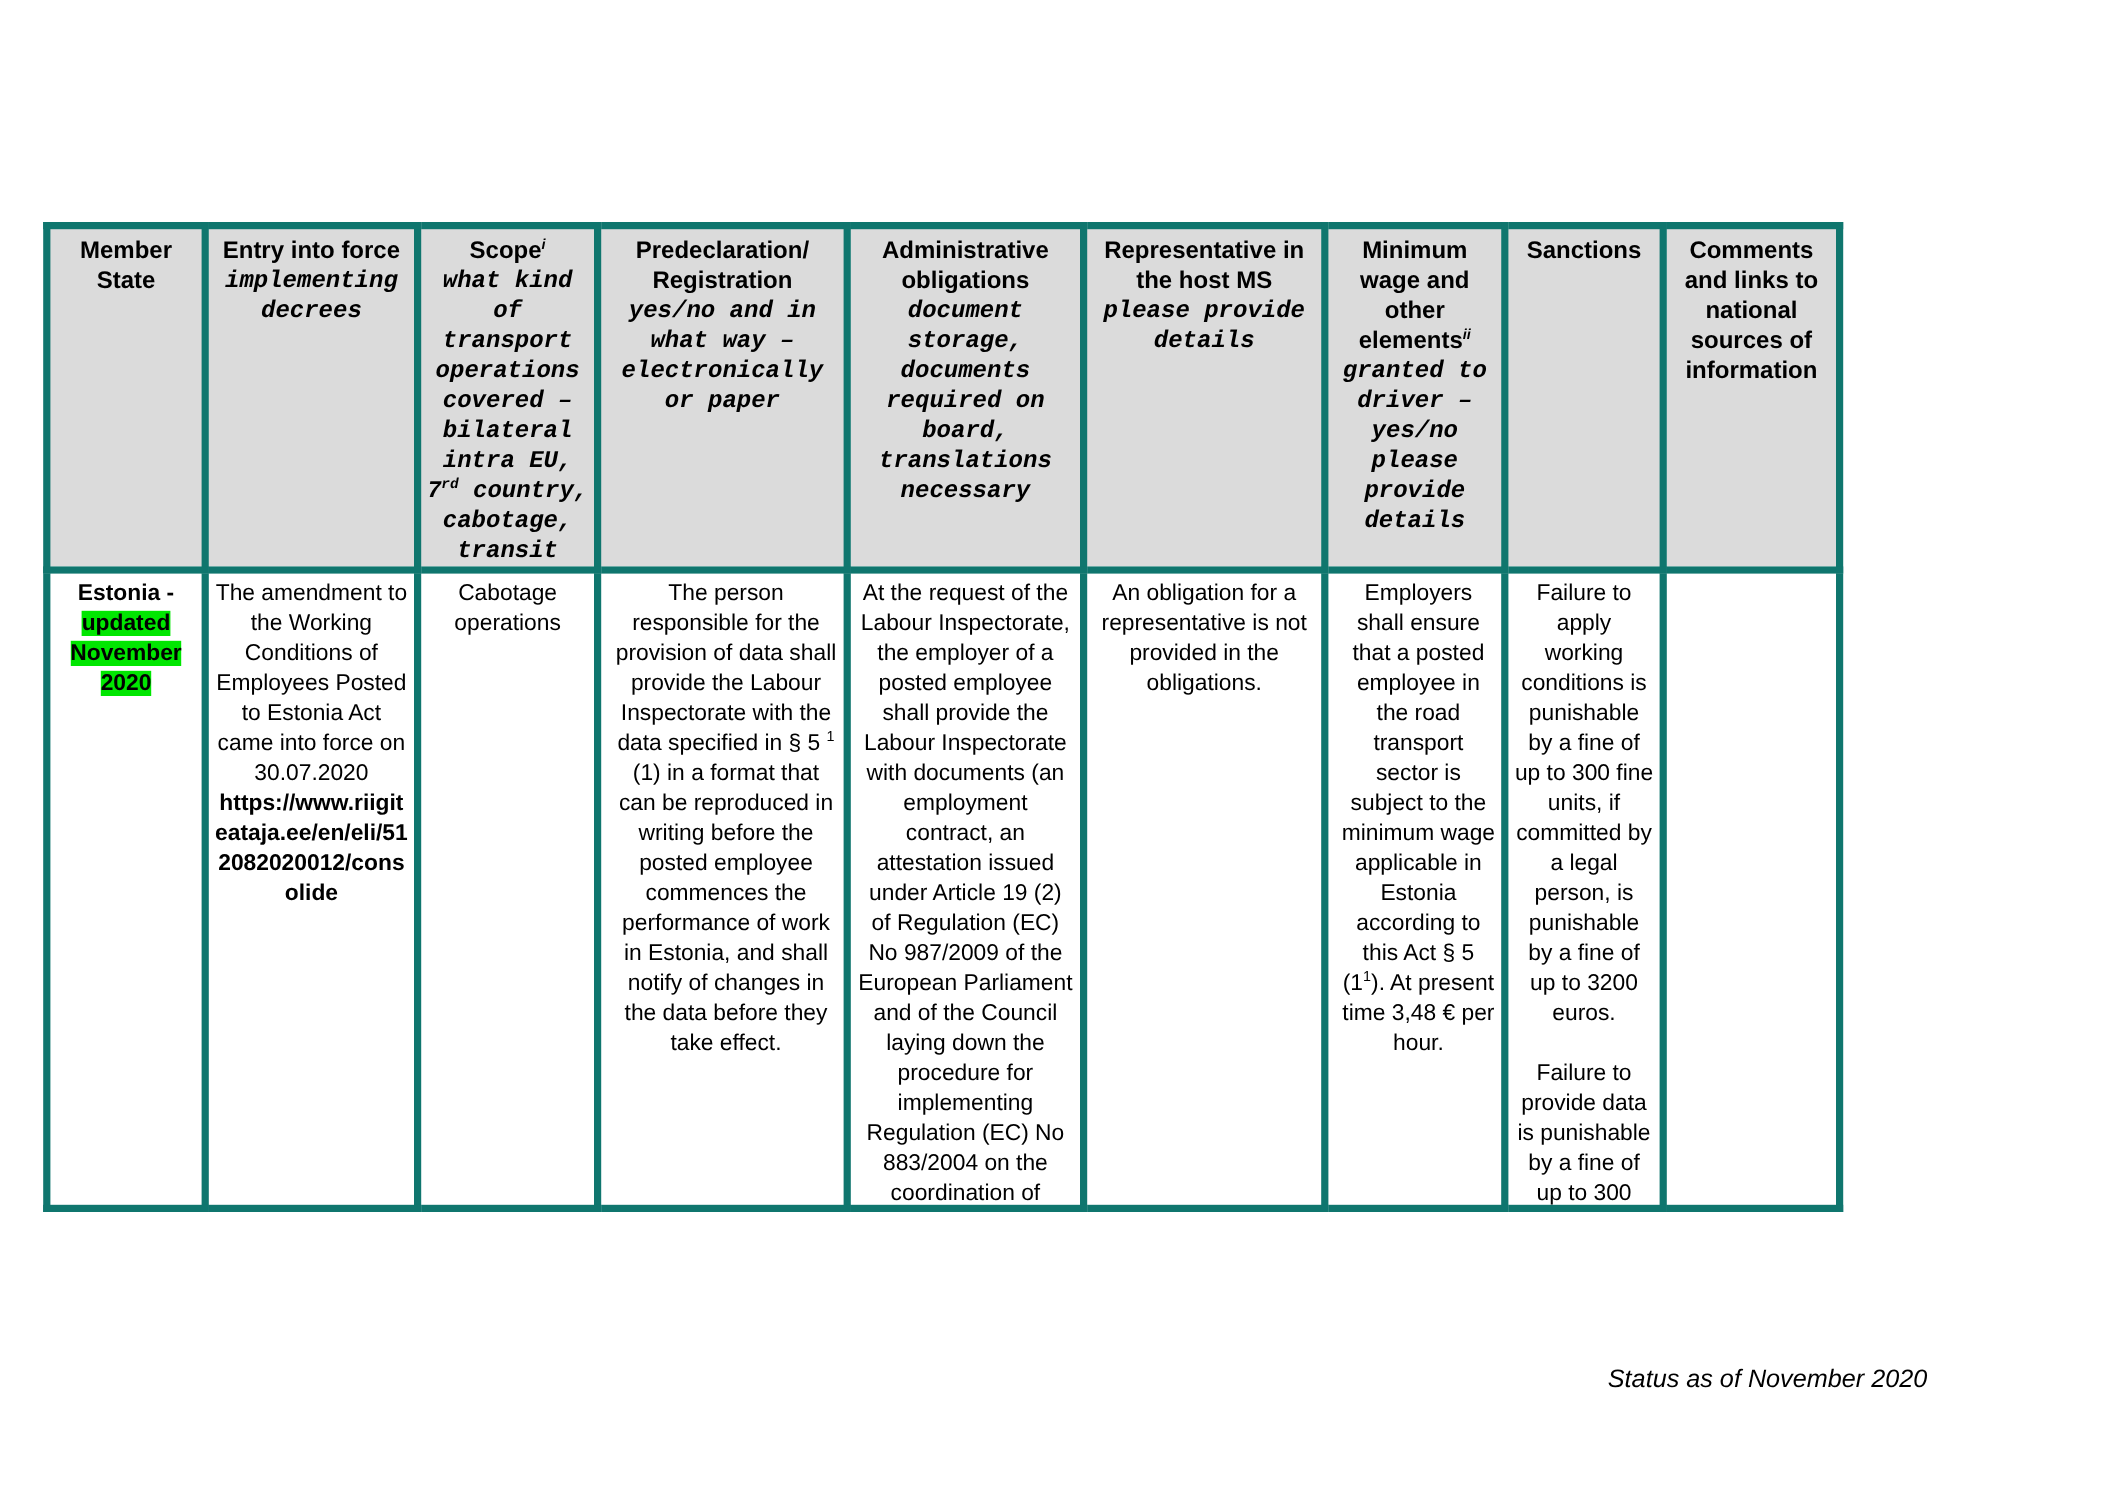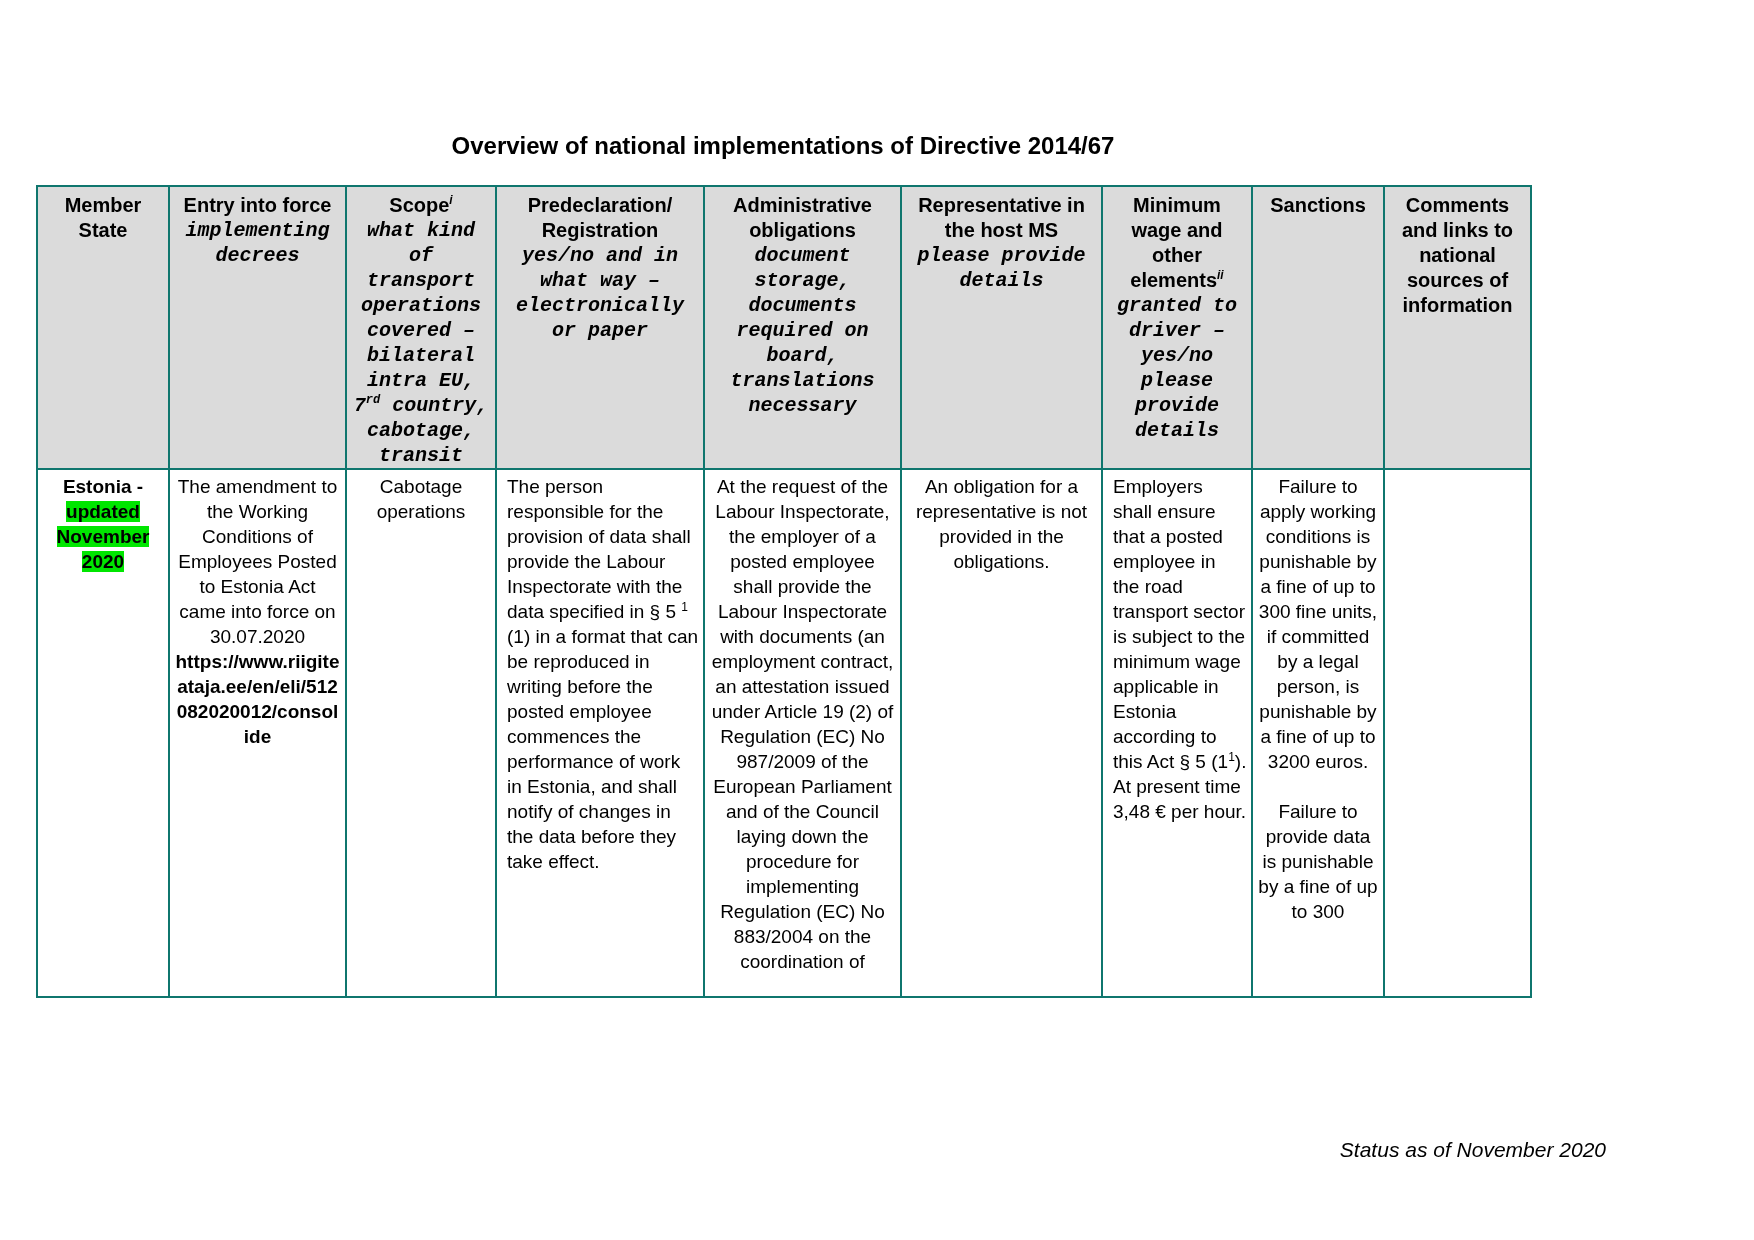--- a/index.html
+++ b/index.html
@@ -21,21 +21,21 @@
     font-size: 24px; font-weight: bold;
   }
   table.impl {
     position: absolute;
     top: 185px; left: 36px;
     width: 1494px;
     border-collapse: collapse;
     table-layout: fixed;
   }
   table.impl th, table.impl td {
-    border: 2px solid #0f766e;
+    border: 6px solid #0f766e;
     vertical-align: top;
     box-sizing: border-box;
     overflow: hidden;
   }
   thead tr { height: 252px; }
   tbody tr { height: 528px; }
   th {
     background: #dbdbdb;
     font-size: 20px; line-height: 25px;
     font-weight: bold;
@@ -45,38 +45,37 @@
   .h-sub { font-style: italic; font-weight: bold; font-family: Liberation Mono, monospace; }
   sup.fn { font-style: italic; }
   sup { font-size: 12px; line-height: 0; }
   td {
     font-size: 19px; line-height: 25px;
     text-align: center;
     padding: 4px 5px 0 5px;
     background: #ffffff;
   }
   td .cc { height: 522px; overflow: hidden; }
-  td.left { text-align: left; padding-left: 10px; padding-right: 4px; }
+  td.left { text-align: center; padding-left: 10px; padding-right: 4px; }
   .bold { font-weight: bold; }
   .hl { background: #00E600; font-weight: bold; }
   .url { font-weight: bold; word-break: break-all; display: block; }
   .cc p { margin: 0; }
   .cc p + p { margin-top: 25px; }
   .status-note {
     position: absolute;
     top: 1138px; right: 148px;
     font-size: 21px; font-style: italic;
   }
 </style>
 </head>
 <body>
 
 <div class="page">
 
-  <div class="doc-title">Overview of national implementations of Directive 2014/67</div>
 
   <table class="impl">
     <colgroup>
       <col style="width:132px">
         <col style="width:177px">
         <col style="width:150px">
       <col style="width:208px">
         <col style="width:197px">
         <col style="width:201px">
       <col style="width:150px">

